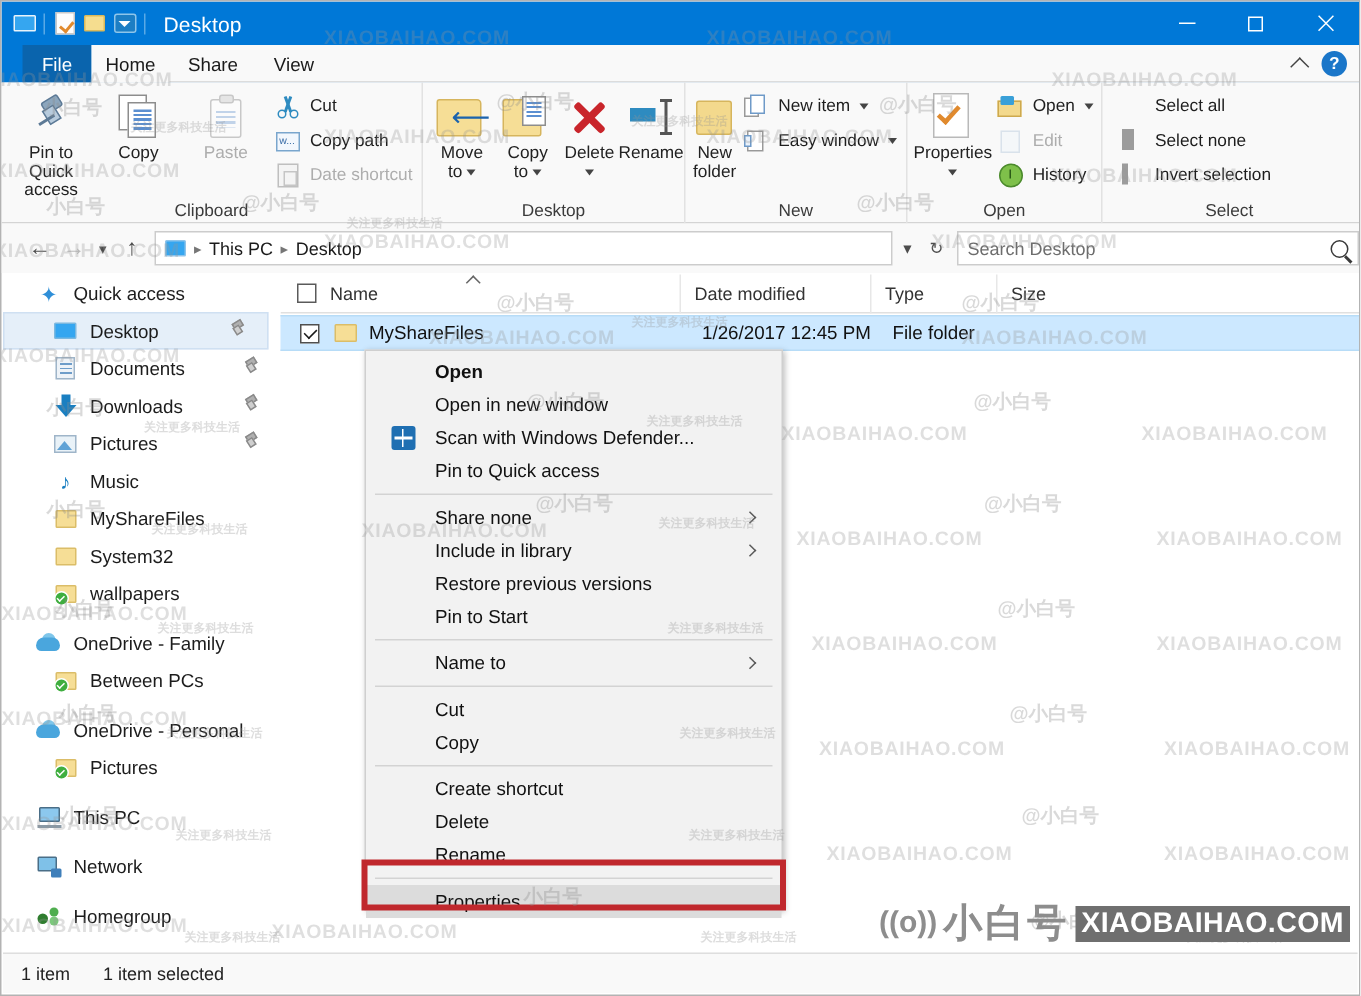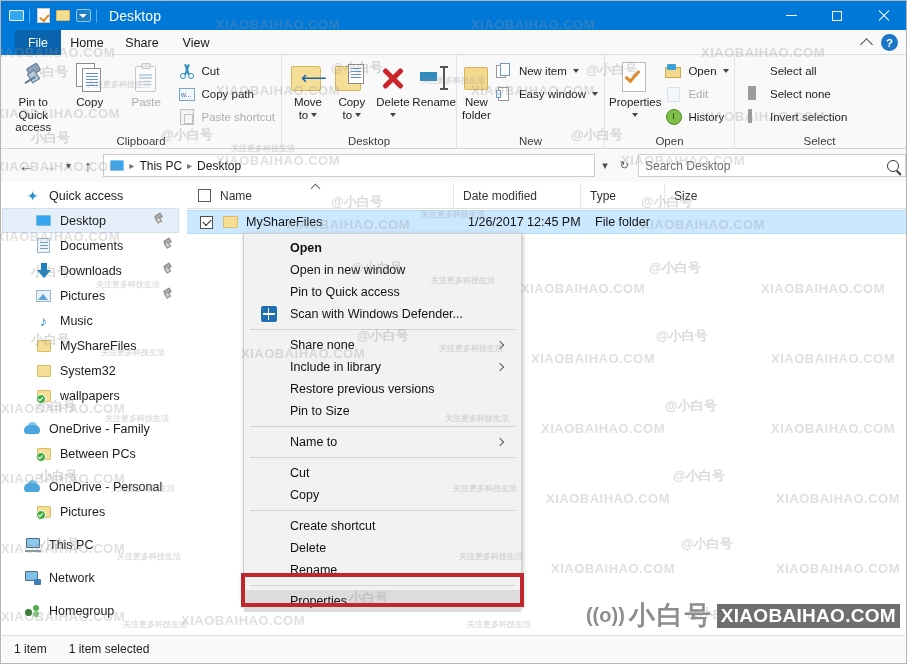--- a/index.html
+++ b/index.html
@@ -522,21 +522,21 @@
         <div class="small-btn">
           <span class="si">
               <span class="cpath">w...</span>
             </span>
           <span>Copy path</span>
         </div>
         <div class="small-btn disabled">
           <span class="si">
               <span class="pshort"></span>
             </span>
-          <span>Paste shortcut</span>
+          <span>Date shortcut</span>
         </div>
       </div>
       <div class="rgroup-label">Clipboard</div>
     </div>
 
     <div class="rgroup" style="width:175px;">
       <div class="big-btn" style="width:48px;margin-left:4px;">
         <div class="bi">
             <div class="folder-arrow">
               <div class="fbody"></div>
@@ -886,42 +886,42 @@
   </div>
 
   <div class="ctxmenu">
     <div class="cm-item bold">
       <span>Open</span>
     </div>
     <div class="cm-item">
       <span>Open in new window</span>
     </div>
     <div class="cm-item">
-      <span>Pin to Quick access</span>
-    </div>
-    <div class="cm-item">
       <span class="cm-ico">
           <span class="defender-shield"></span>
         </span>
       <span>Scan with Windows Defender...</span>
     </div>
+    <div class="cm-item">
+      <span>Pin to Quick access</span>
+    </div>
     <div class="cm-sep"></div>
     <div class="cm-item">
       <span>Share none</span>
       <span class="cm-arrow"></span>
     </div>
     <div class="cm-item">
       <span>Include in library</span>
       <span class="cm-arrow"></span>
     </div>
     <div class="cm-item">
       <span>Restore previous versions</span>
     </div>
     <div class="cm-item">
-      <span>Pin to Size</span>
+      <span>Pin to Start</span>
     </div>
     <div class="cm-sep"></div>
     <div class="cm-item">
       <span>Name to</span>
       <span class="cm-arrow"></span>
     </div>
     <div class="cm-sep"></div>
     <div class="cm-item">
       <span>Cut</span>
     </div>

